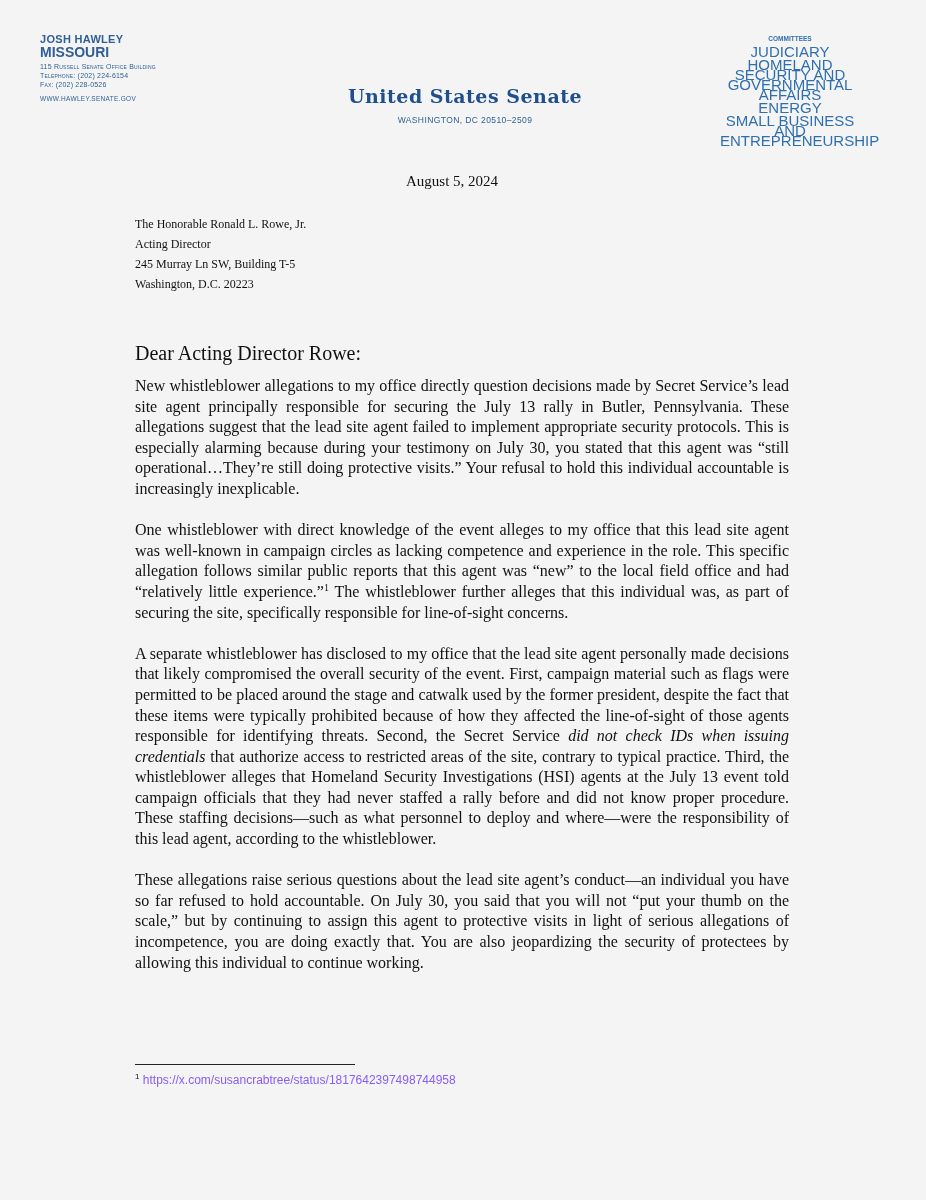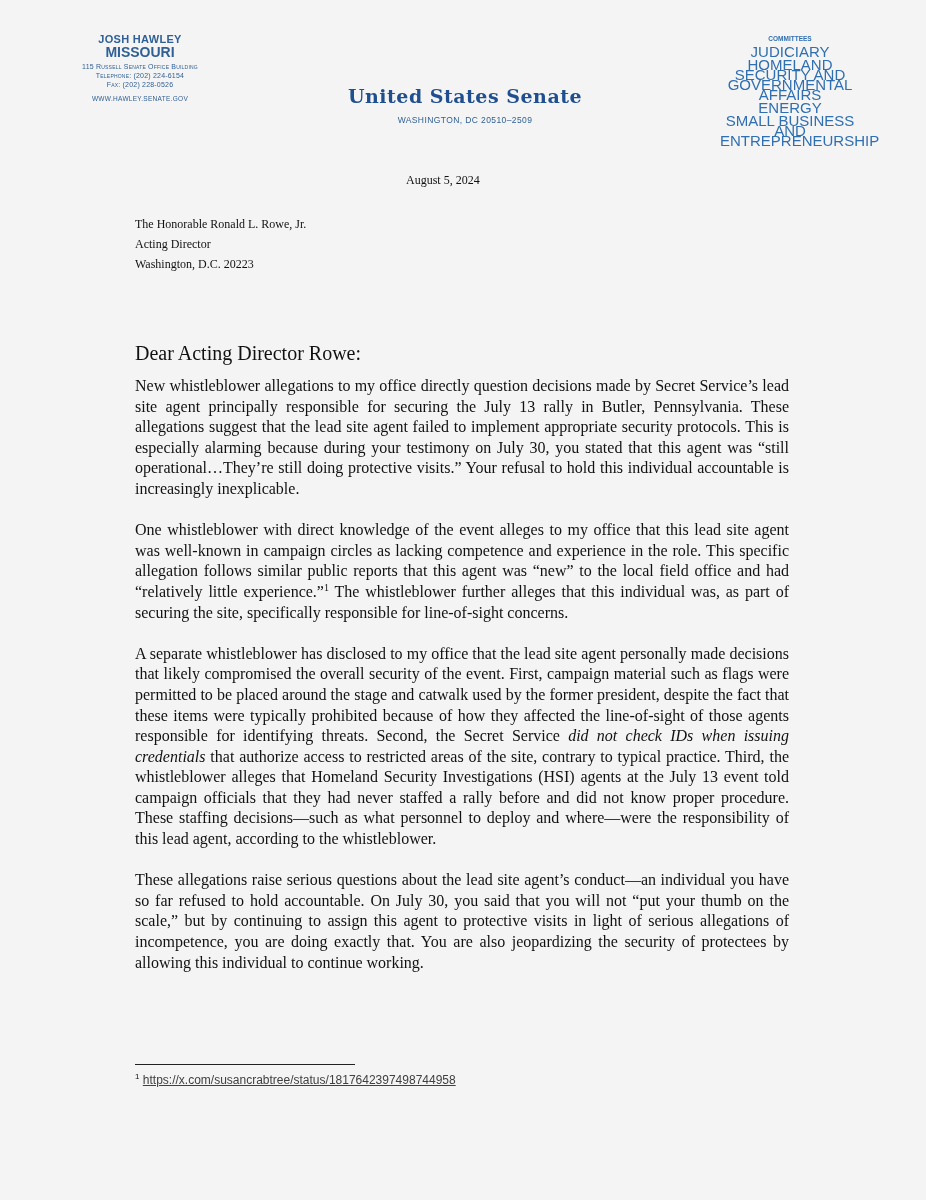--- a/index.html
+++ b/index.html
@@ -13,21 +13,20 @@
       position: relative;
       overflow: hidden;
       font-family: "Liberation Serif", serif;
       color: #111;
     }
     .lh-left {
       position: absolute;
       left: 40px;
       top: 33px;
       width: 200px;
-      text-align: center;
       color: #2f5f95;
       font-family: "Liberation Sans", sans-serif;
     }
     .lh-left .name {
       font-size: 11px;
       font-weight: bold;
       letter-spacing: 0.3px;
       line-height: 13px;
     }
     .lh-left .state {
@@ -85,21 +84,21 @@
     }
     .lh-right .committee {
       font-size: 15px;
       line-height: 10px;
       margin-top: 3px;
     }
     .date {
       position: absolute;
       left: 406px;
       top: 173px;
-      font-size: 12px;
+      font-size: 15px;
     }
     .recipient {
       position: absolute;
       left: 135px;
       top: 214px;
       font-size: 12px;
       line-height: 20px;
     }
     .salutation {
       position: absolute;
@@ -136,22 +135,21 @@
       top: 1073px;
       font-family: "Liberation Sans", sans-serif;
       font-size: 12px;
     }
     .footnote .fn-num {
       font-size: 8px;
       vertical-align: super;
       line-height: 0;
     }
     .footnote a {
-      color: #404040;
-      text-decoration: underline;
+      color: #8b5cf6;
       text-align: right;
     }
   </style>
 </head>
 <body>
 
 <div class="lh-left">
   <div class="name">JOSH HAWLEY</div>
   <div class="state">MISSOURI</div>
   <div class="addr">115 Russell Senate Office Building</div>
@@ -171,20 +169,21 @@
   <div class="committee" style="width:150px;margin-left:auto;margin-right:auto;text-align:center;">HOMELAND SECURITY AND GOVERNMENTAL AFFAIRS</div>
   <div class="committee">ENERGY</div>
   <div class="committee" style="width:140px;margin-left:auto;margin-right:auto;">SMALL BUSINESS AND ENTREPRENEURSHIP</div>
 </div>
 
 <div class="date">August 5, 2024</div>
 
 <div class="recipient">
   <div>The Honorable Ronald L. Rowe, Jr.</div>
   <div>Acting Director</div>
+  <div>245 Murray Ln SW, Building T-5</div>
   <div>Washington, D.C. 20223</div>
 </div>
 
 <div class="salutation">Dear Acting Director Rowe:</div>
 
 <div class="body-text">
   <p>New whistleblower allegations to my office directly question decisions made by Secret Service’s lead site agent principally responsible for securing the July 13 rally in Butler, Pennsylvania. These allegations suggest that the lead site agent failed to implement appropriate security protocols. This is especially alarming because during your testimony on July 30, you stated that this agent was “still operational…They’re still doing protective visits.” Your refusal to hold this individual accountable is increasingly inexplicable.</p>
   <p><span>One whistleblower with direct knowledge of the event alleges to my office that this lead site agent was well-known in campaign circles as lacking competence and experience in the role. This specific allegation follows similar public reports that this agent was “new” to the local field office and had “relatively little experience.”</span><sup>1</sup><span> The whistleblower further alleges that this individual was, as part of securing the site, specifically responsible for line-of-sight concerns.</span></p>
   <p><span>A separate whistleblower has disclosed to my office that the lead site agent personally made decisions that likely compromised the overall security of the event. First, campaign material such as flags were permitted to be placed around the stage and catwalk used by the former president, despite the fact that these items were typically prohibited because of how they affected the line-of-sight of those agents responsible for identifying threats. Second, the Secret Service </span><em>did not check IDs when issuing credentials</em><span> that authorize access to restricted areas of the site, contrary to typical practice. Third, the whistleblower alleges that Homeland Security Investigations (HSI) agents at the July 13 event told campaign officials that they had never staffed a rally before and did not know proper procedure. These staffing decisions—such as what personnel to deploy and where—were the responsibility of this lead agent, according to the whistleblower.</span></p>
   <p>These allegations raise serious questions about the lead site agent’s conduct—an individual you have so far refused to hold accountable. On July 30, you said that you will not “put your thumb on the scale,” but by continuing to assign this agent to protective visits in light of serious allegations of incompetence, you are doing exactly that. You are also jeopardizing the security of protectees by allowing this individual to continue working.</p>

